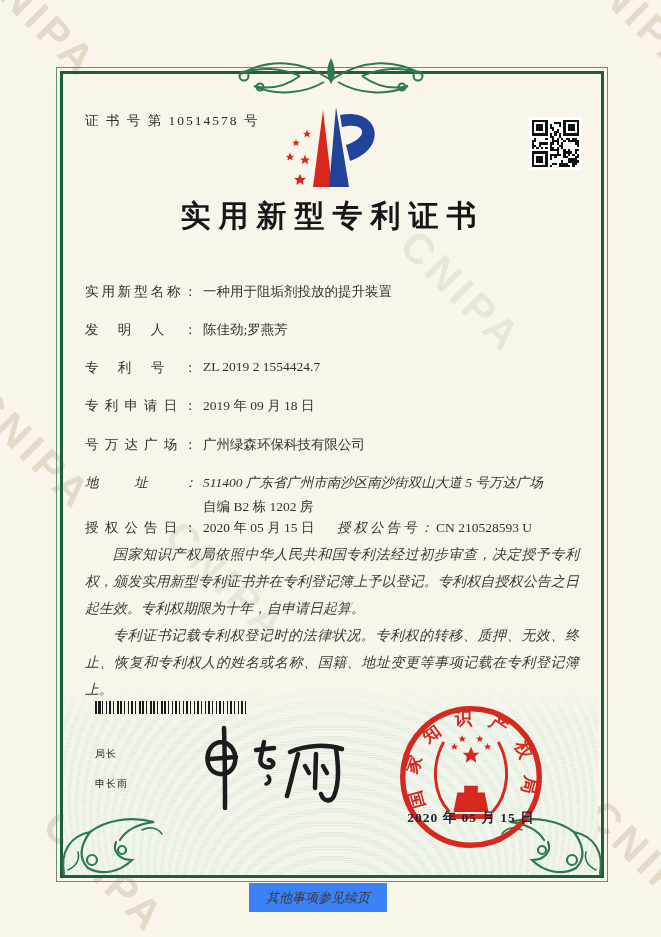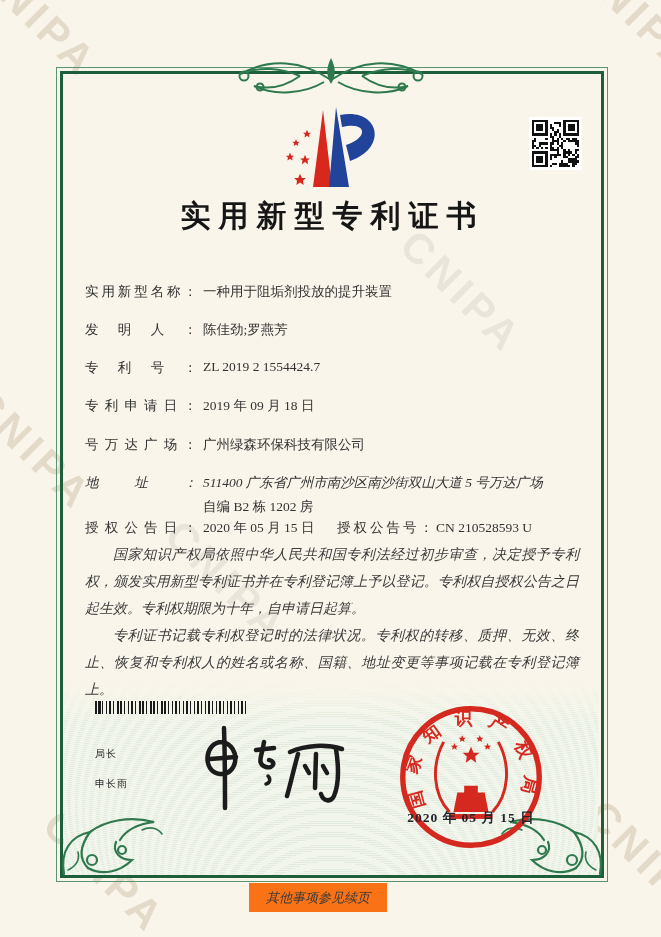--- a/index.html
+++ b/index.html
@@ -28,39 +28,39 @@
       padding:3px;box-sizing:border-box;z-index:3;}
   .qr svg{width:100%;height:100%;shape-rendering:crispEdges;display:block;}
   .logo{position:absolute;left:282px;top:103px;width:110px;height:94px;z-index:3;}
   
   .row{position:absolute;left:85px;z-index:3;font-size:13.5px;white-space:nowrap;color:#333;}
   .row .lbl{display:inline-block;width:112px;text-align:justify;text-align-last:justify;
             vertical-align:top;}
   .row .val{margin-left:6px;}
   .addr2{position:absolute;left:203px;z-index:3;font-size:13.5px;color:#333;}
   .grant-no{position:absolute;left:337px;z-index:3;font-size:13.5px;white-space:nowrap;color:#333;}
-  .grant-no .lbl{letter-spacing:3px;}
+  .grant-no .lbl{letter-spacing:3px;font-style:italic;}
   
   .body-text{position:absolute;left:85px;top:541px;width:494px;z-index:3;
              font-size:14px;font-style:italic;line-height:27px;text-align:justify;color:#3a3a3a;}
   .body-text p{margin:0;text-indent:2em;}
   
   .barcode{position:absolute;left:95px;top:701px;width:152px;height:13px;z-index:4;
      background:repeating-linear-gradient(90deg,#1a1a1a 0 1.5px,transparent 1.5px 3px,
        #1a1a1a 3px 5.5px,transparent 5.5px 7px,#1a1a1a 7px 7.8px,transparent 7.8px 11px);}
   .director{position:absolute;left:95px;z-index:4;font-family:"Liberation Sans",sans-serif;
             font-size:10px;color:#1d1d1d;letter-spacing:1px;}
   .signature{position:absolute;left:192px;top:716px;width:160px;height:100px;z-index:4;}
   .seal{position:absolute;left:393px;top:699px;width:156px;height:156px;z-index:4;}
   .seal-date{position:absolute;left:399px;top:809px;width:144px;z-index:5;text-align:center;
              font-size:13.5px;font-weight:bold;color:#23242e;letter-spacing:1px;}
   .page-info{position:absolute;left:57px;top:849px;width:551px;z-index:4;text-align:center;
              font-size:12.5px;color:#2c2c2c;letter-spacing:1px;}
   .cont-strip{position:absolute;left:249px;top:883px;width:138px;height:29px;z-index:3;
-              background:#f97316;text-align:center;line-height:29px;
+              background:#3b82f6;text-align:center;line-height:29px;
               font-size:13px;font-style:italic;color:#3a3a3a;}
 </style>
 </head>
 <body>
 
 <div class="page">
 
   <svg width="0" height="0" style="position:absolute">
     <defs>
       <path id="star" d="M0,-10 L2.94,-3.09 L9.51,-3.09 L4.76,1.18 L5.88,8.09 L0,4 L-5.88,8.09 L-4.76,1.18 L-9.51,-3.09 L-2.94,-3.09 Z"></path>
@@ -106,20 +106,21 @@
 
   <svg class="deco" style="left:58px;top:806px;width:110px;height:74px;" viewBox="0 0 110 74">
     <use href="#corner-flourish"></use>
   </svg>
   <svg class="deco" style="left:496px;top:806px;width:110px;height:74px;" viewBox="0 0 110 74">
     <g transform="translate(110,0) scale(-1,1)">
         <use href="#corner-flourish"></use>
       </g>
   </svg>
 
+  <div class="cert-no">证 书 号 第 10514578 号</div>
 
   <svg class="logo" viewBox="0 0 110 94">
     <polygon points="41,7 50,84 31,84" fill="#d8281e"></polygon>
     <polygon points="54,4 67,84 47,84" fill="#21449a"></polygon>
     <path d="M58,12 C96,4 108,44 68,58 L64,42 C88,34 84,18 60,24 Z" fill="#21449a"></path>
     <g fill="#d8281e">
       <use href="#star" transform="translate(14,40) scale(0.38)"></use>
       <use href="#star" transform="translate(25,31) scale(0.42)"></use>
       <use href="#star" transform="translate(8,54) scale(0.44)"></use>
       <use href="#star" transform="translate(23,57) scale(0.52)"></use>

